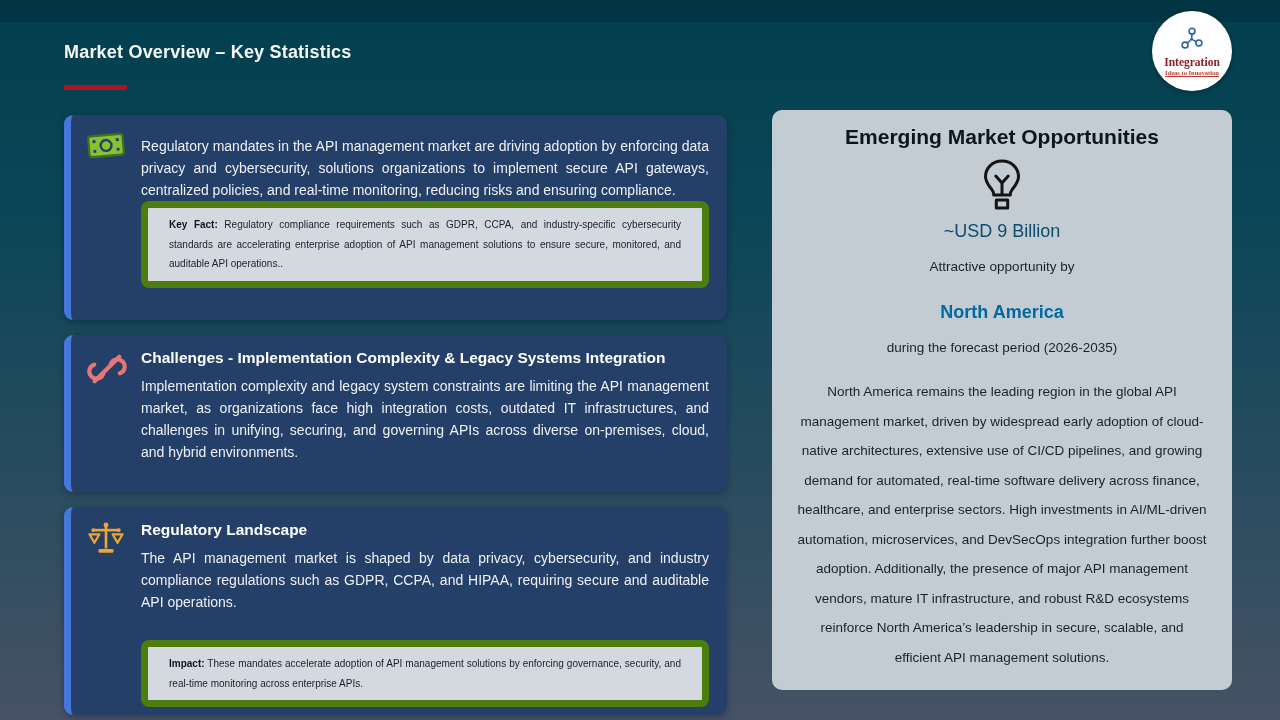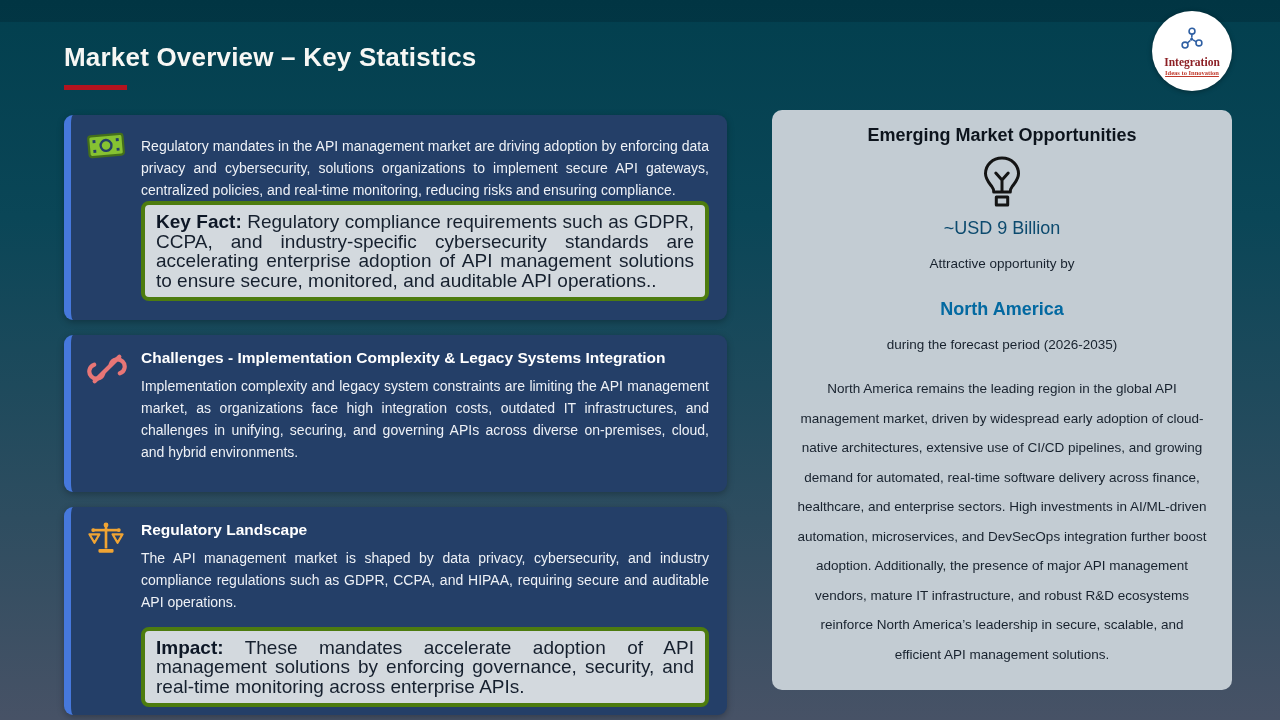--- a/index.html
+++ b/index.html
@@ -10,21 +10,21 @@
   .slide{
     position:relative;width:1280px;height:720px;
     background:linear-gradient(180deg,#023f4e 0%,#0a4657 30%,#2e4d60 72%,#475266 100%);
   }
   .top-strip{
     position:absolute;top:0;left:0;right:0;height:22px;
     background:rgba(0,24,34,0.25);
   }
   .page-title{
     position:absolute;left:64px;top:42px;
-    color:#f7f7f4;font-size:26px;font-weight:700;letter-spacing:.2px;
+    color:#f7f7f4;font-size:18px;font-weight:700;letter-spacing:.2px;
   }
   .title-underline{
     position:absolute;left:64px;top:85px;width:63px;height:5px;background:#b3131f;
   }
   
   .logo{
     position:absolute;left:1152px;top:11px;width:80px;height:80px;
     background:#ffffff;border-radius:50%;
     display:flex;flex-direction:column;align-items:center;justify-content:center;
     box-shadow:0 1px 5px rgba(0,0,0,.35);
@@ -49,33 +49,33 @@
     color:#eef1f6;box-shadow:0 2px 7px rgba(0,0,0,.28);
   }
   .card-1{height:205px}
   .card-2{height:157px}
   .card-3{height:208px}
   .card-icon{grid-column:1;grid-row:1 / span 3;margin-top:3px;}
   .card-title{grid-column:2;font-size:15.5px;font-weight:700;color:#ffffff;margin-top:2px;}
   .card-body{grid-column:2;font-size:14px;line-height:22px;text-align:justify;margin-top:8px;}
   .callout{
     grid-column:2;align-self:end;
-    background:#d3d9de;border:4px solid #4d7c0f;border-radius:8px;
-    color:#16202e;font-size:19px;line-height:19.5px;
-    padding:7px 11px;text-align:justify;
+    background:#d3d9de;border:7px solid #4d7c0f;border-radius:8px;
+    color:#16202e;font-size:10px;line-height:19.5px;
+    padding:7px 21px;text-align:justify;
   }
   .callout b{color:#0d1726;}
   
   .right-panel{
     position:absolute;left:772px;top:110px;width:460px;height:580px;box-sizing:border-box;
     background:#c3ccd3;border-radius:10px;color:#18222e;
     display:flex;flex-direction:column;align-items:center;text-align:center;
     padding:15px 24px 12px 24px;
   }
-  .rp-heading{font-size:18px;font-weight:700;color:#0d141d;}
+  .rp-heading{font-size:21px;font-weight:700;color:#0d141d;}
   .bulb-icon{margin-top:9px;}
   .rp-value{font-size:18px;font-weight:400;color:#0c4a6e;margin-top:3px;}
   .rp-subtitle{font-size:13.5px;margin-top:17px;}
   .rp-region{font-size:18px;font-weight:700;color:#0369a1;margin-top:28px;}
   .rp-period{font-size:13.5px;margin-top:17px;}
   .rp-desc{font-size:13.5px;line-height:29.5px;margin-top:22px;}
 </style>
 </head>
 <body>
 

